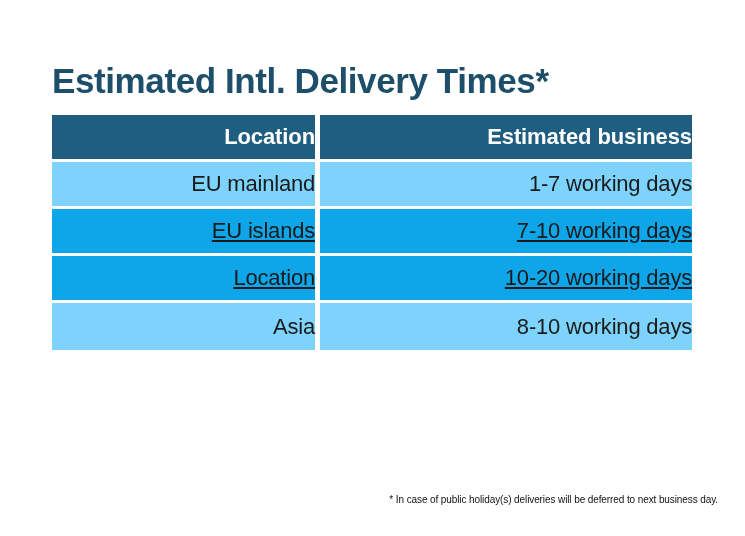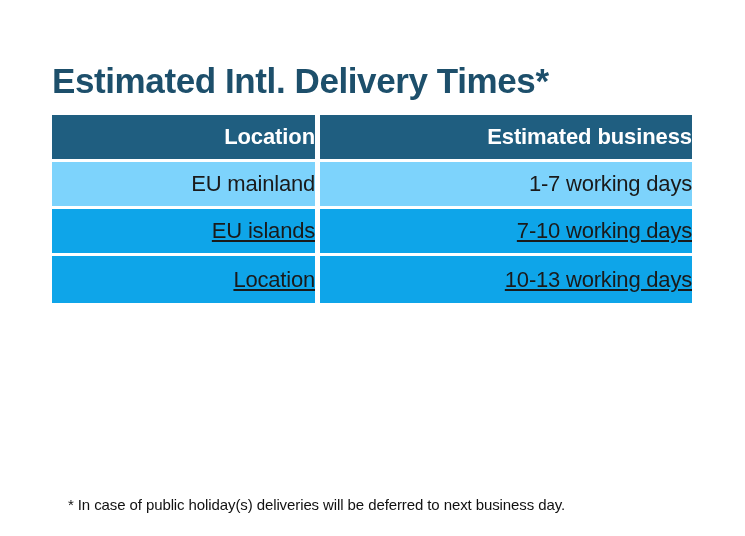--- a/index.html
+++ b/index.html
@@ -94,25 +94,26 @@
   .table-body tr:last-child td {
     border-bottom: none;
   }
 
   
   .footnote {
     position: absolute;
     left: 68px;
     top: 480px;
     width: 650px;
-    font-size: 15px;
+    font-size: 10px;
     line-height: 20px;
     color: #111111;
     letter-spacing: -0.1px;
     white-space: nowrap;
+    text-align: right;
   }
 </style>
 </head>
 <body>
 
 <div class="page">
 
   <h1 class="page-title">Estimated Intl. Delivery Times*</h1>
 
   <table class="delivery-table">
@@ -130,20 +131,24 @@
       <tr class="row-odd">
         <td>EU mainland</td>
         <td>1-7 working days</td>
       </tr>
       <tr class="row-even">
         <td>EU islands</td>
         <td>7-10 working days</td>
       </tr>
       <tr class="row-even">
         <td>Location</td>
-        <td>10-13 working days</td>
+        <td>10-20 working days</td>
+      </tr>
+      <tr class="row-odd">
+        <td>Asia</td>
+        <td>8-10 working days</td>
       </tr>
     </tbody>
   </table>
 
   <p class="footnote">* In case of public holiday(s) deliveries will be deferred to next business day.</p>
 
 </div>
 
 </body></html>

